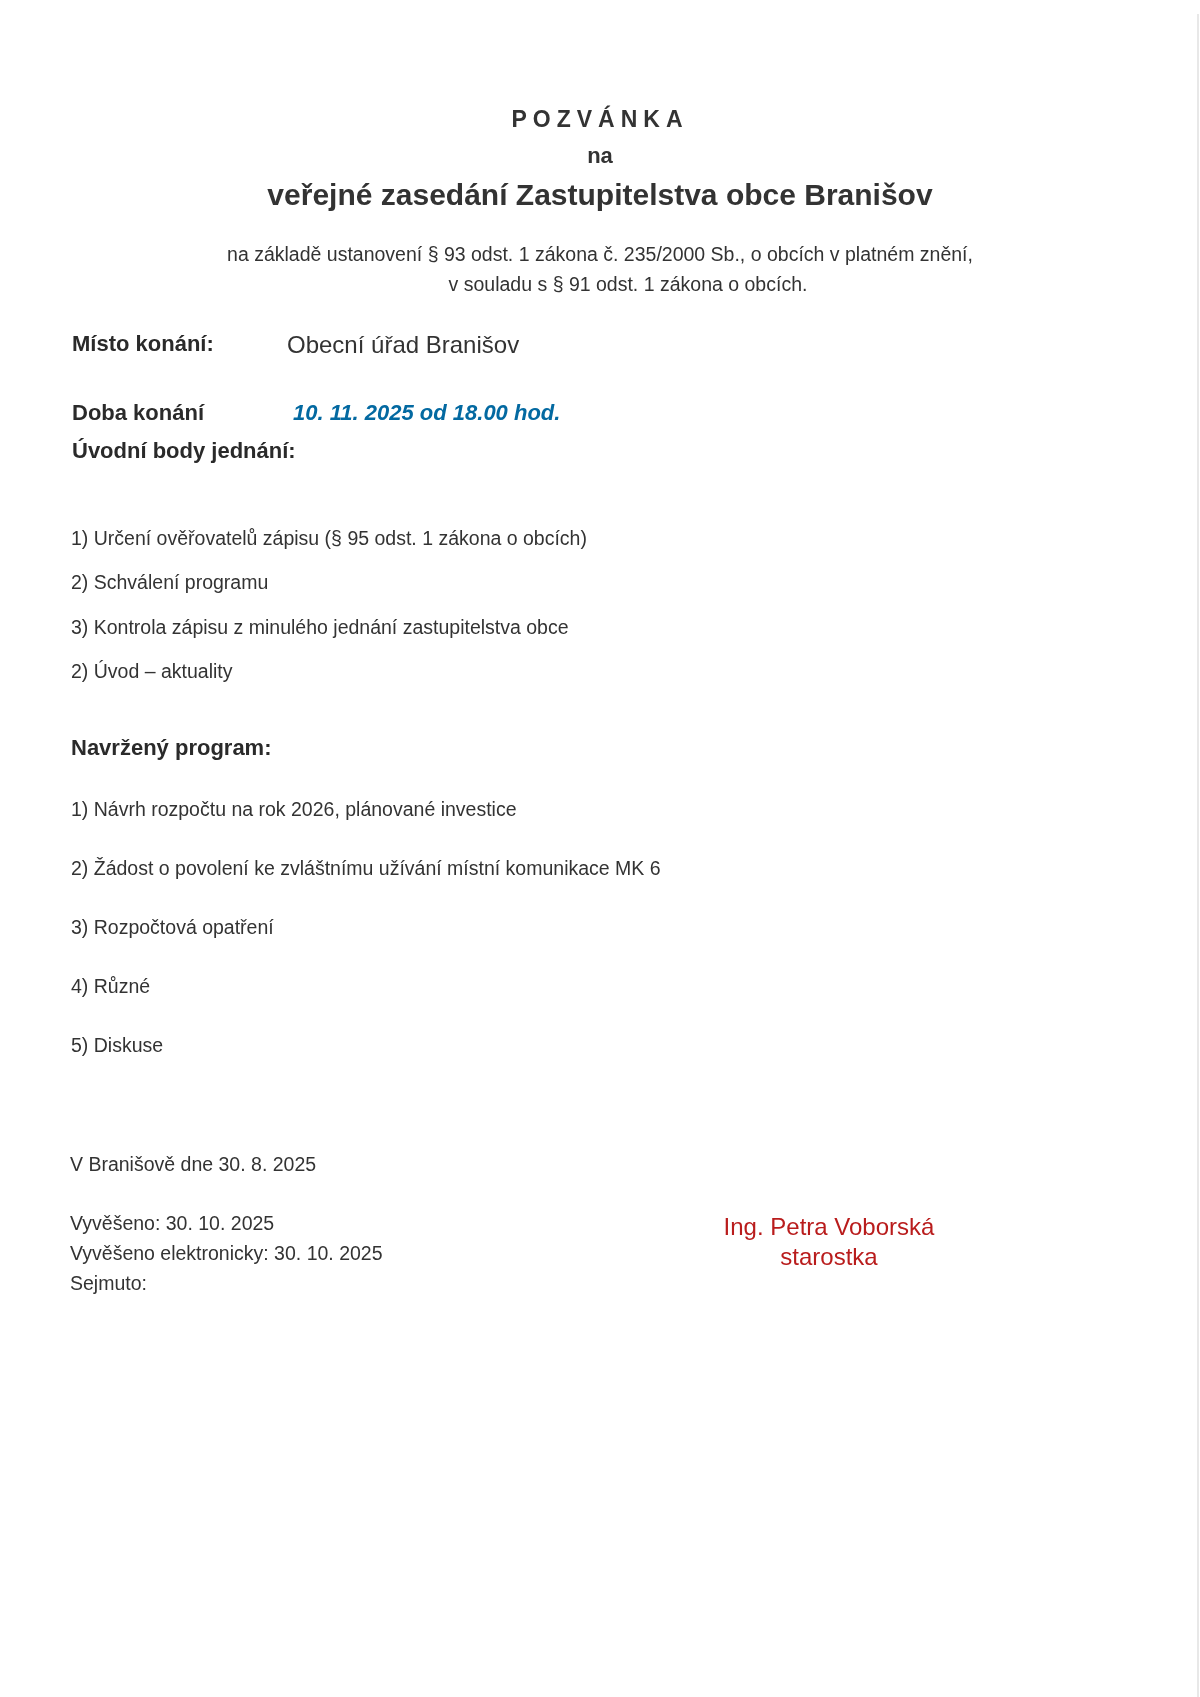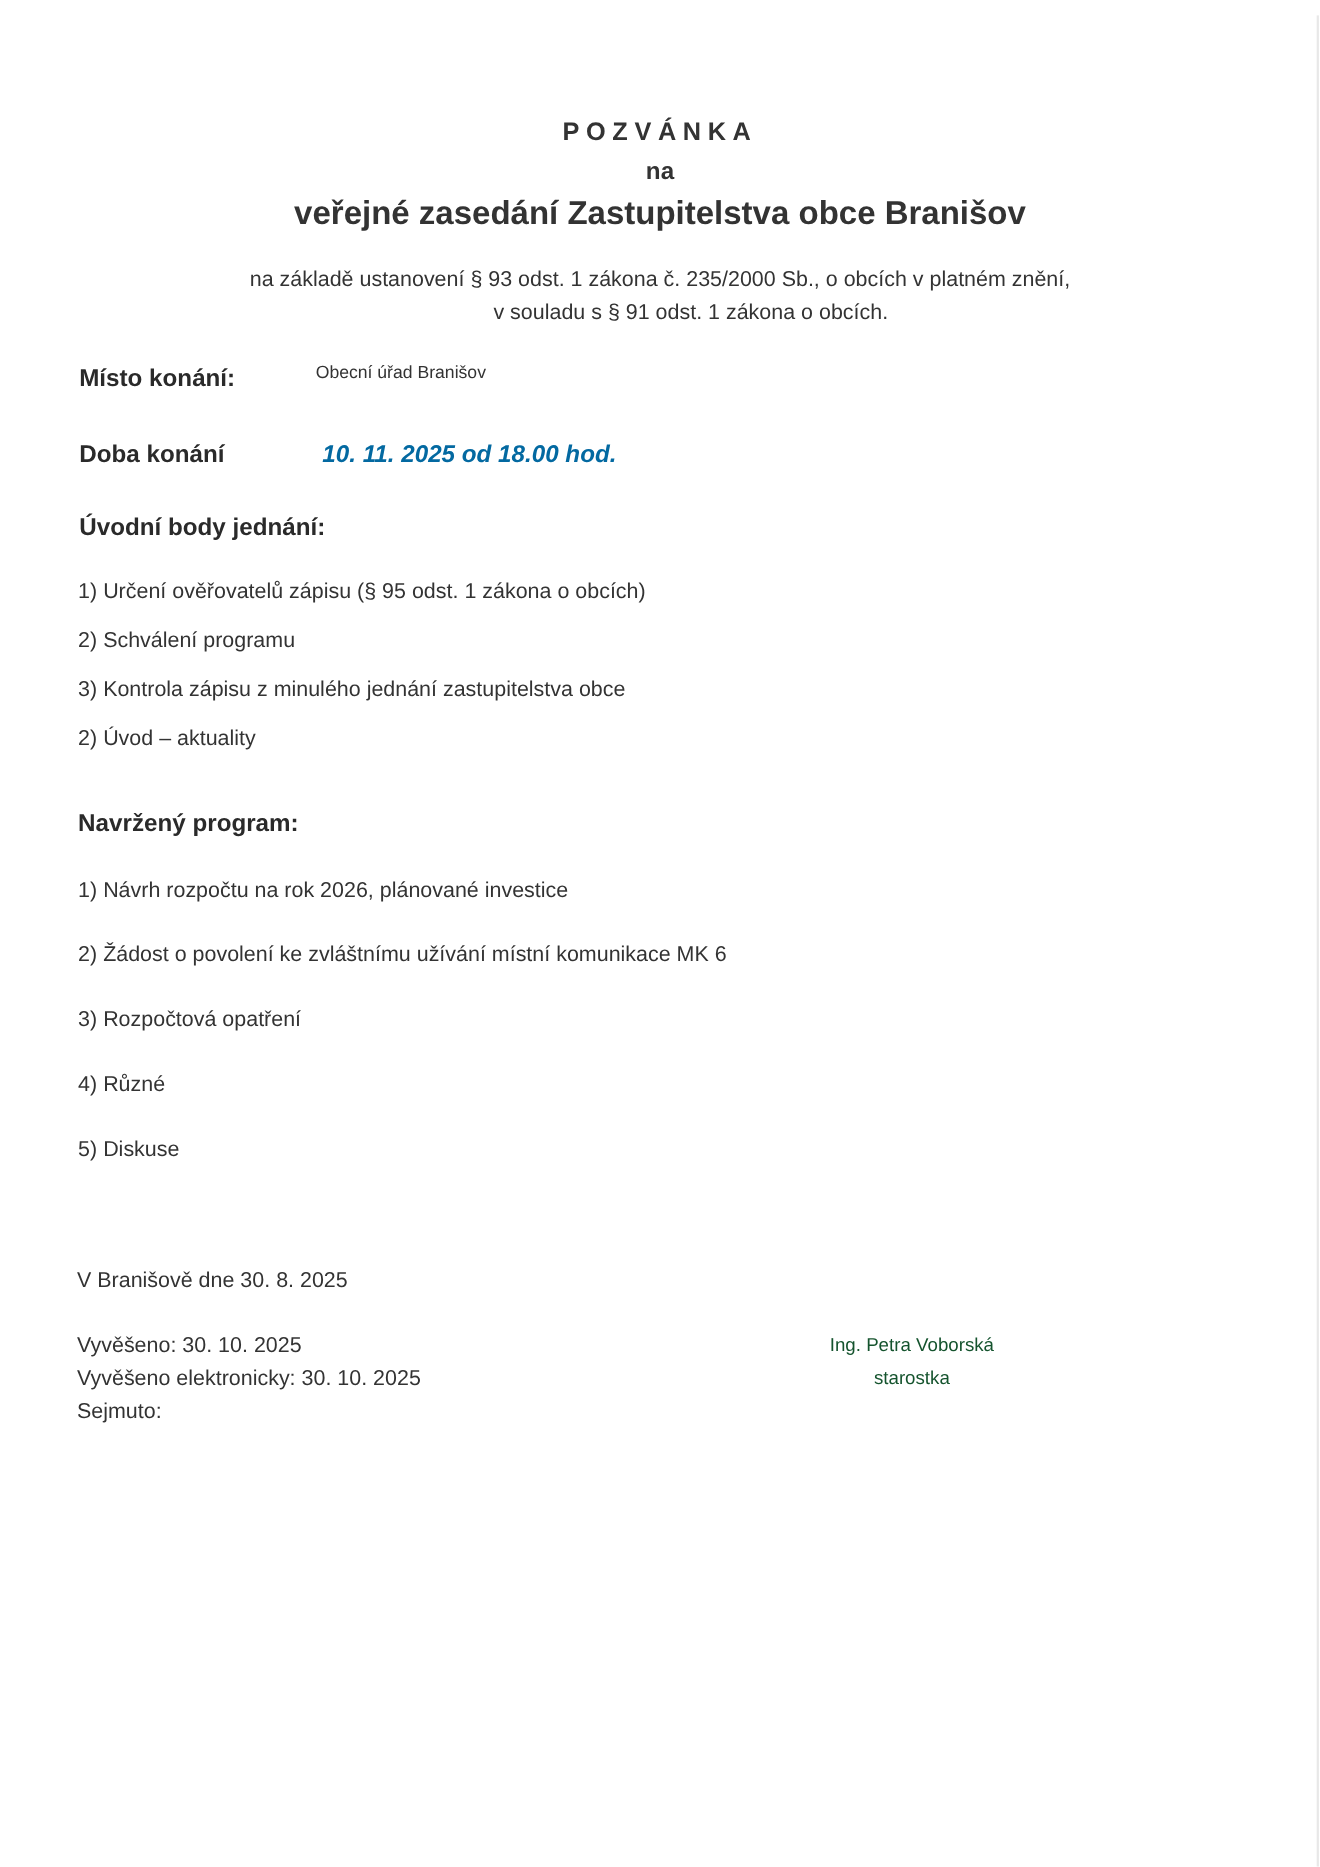--- a/index.html
+++ b/index.html
@@ -58,21 +58,21 @@
     }
     .legal1 { top: 243px; }
     .legal2 { top: 273px; padding-left: 28px; }
 
     .label-bold {
       font-size: 22px;
       font-weight: bold;
       color: #2a2a2a;
     }
     .value-regular {
-      font-size: 16px;
+      font-size: 24px;
       color: #333;
     }
     .value-bold {
       font-size: 22px;
       font-weight: bold;
       color: #0369a1;
       font-style: italic;
     }
     .section-heading {
       font-size: 22px;
@@ -81,22 +81,22 @@
     }
     .item {
       font-size: 19.5px;
       color: #333;
     }
     .foot {
       font-size: 19.5px;
       color: #333;
     }
     .sign {
-      font-size: 17px;
-      color: #14532d;
+      font-size: 24px;
+      color: #b91c1c;
       text-align: center;
       width: 240px;
     }
   </style>
 </head>
 <body>
 
 <div class="page">
   <div class="edge-line"></div>
 
@@ -106,21 +106,21 @@
 
   <div class="abs center legal legal1">na základě ustanovení § 93 odst. 1 zákona č. 235/2000 Sb., o obcích v platném znění,</div>
   <div class="abs center legal legal2">v souladu s § 91 odst. 1 zákona o obcích.</div>
 
   <div class="abs label-bold" style="left:72px; top:331px;">Místo konání:</div>
   <div class="abs value-regular" style="left:287px; top:331px;">Obecní úřad Branišov</div>
 
   <div class="abs label-bold" style="left:72px; top:400px;">Doba konání</div>
   <div class="abs value-bold" style="left:293px; top:400px;">10. 11. 2025 od 18.00 hod.</div>
 
-  <div class="abs section-heading" style="left:72px; top:466px;">Úvodní body jednání:</div>
+  <div class="abs section-heading" style="left:72px; top:438px;">Úvodní body jednání:</div>
   <div class="abs item" style="left:71px; top:527px;">1) Určení ověřovatelů zápisu (§ 95 odst. 1 zákona o obcích)</div>
   <div class="abs item" style="left:71px; top:571px;">2) Schválení programu</div>
   <div class="abs item" style="left:71px; top:616px;">3) Kontrola zápisu z minulého jednání zastupitelstva obce</div>
   <div class="abs item" style="left:71px; top:660px;">2) Úvod – aktuality</div>
 
   <div class="abs section-heading" style="left:71px; top:735px;">Navržený program:</div>
   <div class="abs item" style="left:71px; top:798px;">1) Návrh rozpočtu na rok 2026, plánované investice</div>
   <div class="abs item" style="left:71px; top:857px;">2) Žádost o povolení ke zvláštnímu užívání místní komunikace MK 6</div>
   <div class="abs item" style="left:71px; top:916px;">3) Rozpočtová opatření</div>
   <div class="abs item" style="left:71px; top:975px;">4) Různé</div>

